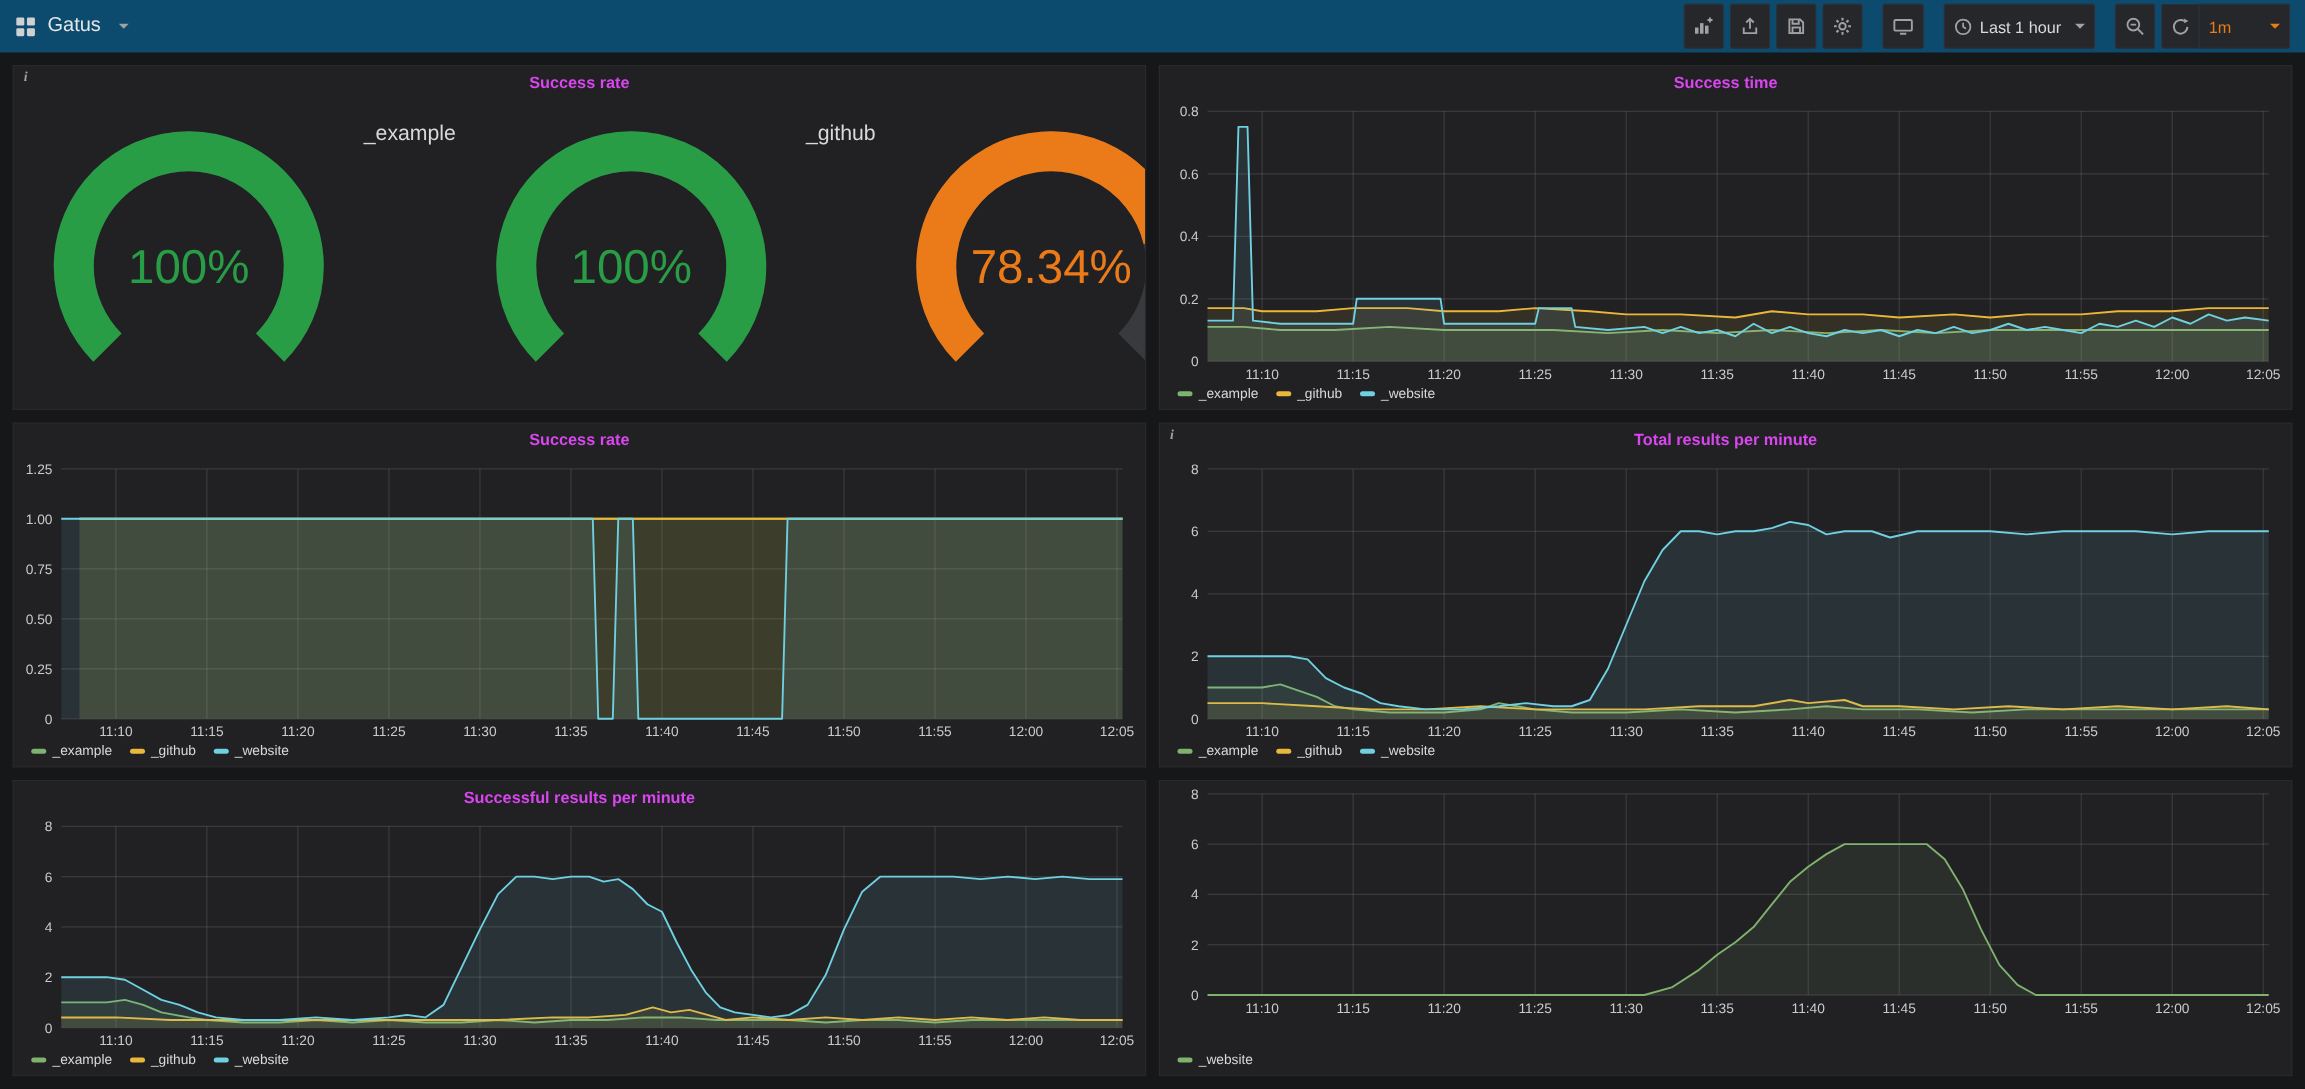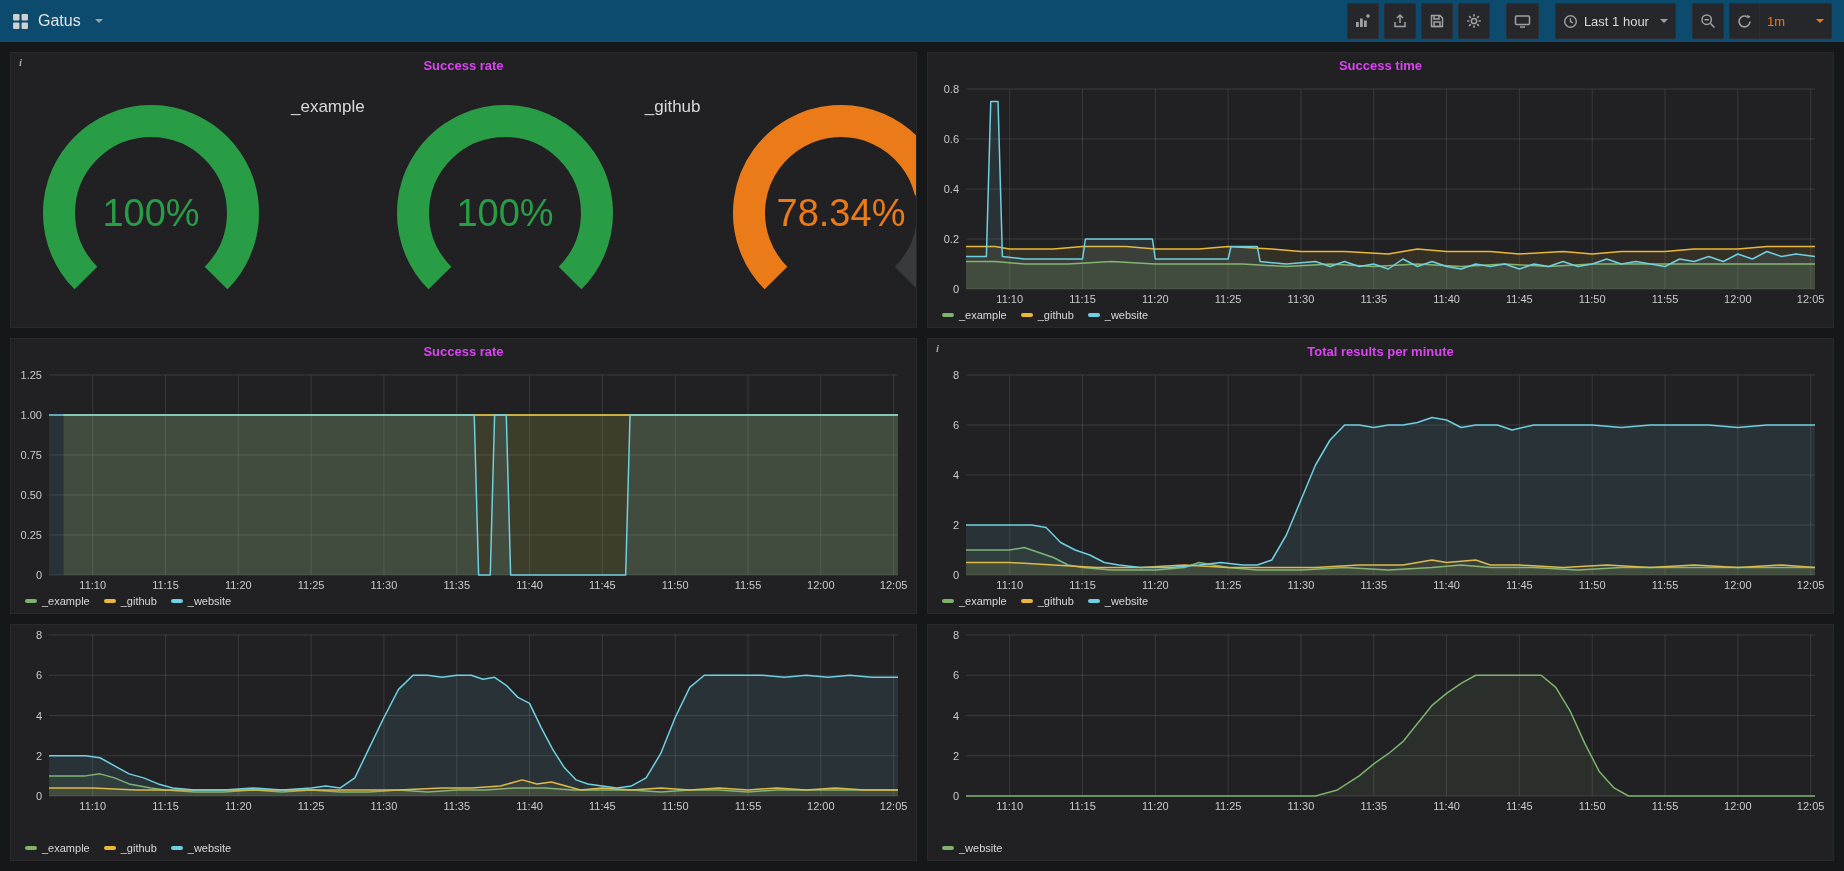--- a/index.html
+++ b/index.html
@@ -371,20 +371,21 @@
           <span>_github</span>
         </span>
         <span class="legend-item">
           <span class="legend-swatch" style="background: rgb(110, 208, 224);"></span>
           <span>_website</span>
         </span>
       </div>
   </div>
 
   <div class="panel">
+    <div class="panel-title">Successful results per minute</div>
     <div class="panel-body">
         <svg width="905" height="189">
           <line x1="81.68782161234992" y1="10" x2="81.68782161234992" y2="171" stroke="rgba(255,255,255,0.11)" stroke-width="1"></line>
           <text x="81.68782161234992" y="185" fill="#c9cacb" font-size="11" text-anchor="middle">11:10</text>
           <line x1="154.5008576329331" y1="10" x2="154.5008576329331" y2="171" stroke="rgba(255,255,255,0.11)" stroke-width="1"></line>
           <text x="154.5008576329331" y="185" fill="#c9cacb" font-size="11" text-anchor="middle">11:15</text>
           <line x1="227.3138936535163" y1="10" x2="227.3138936535163" y2="171" stroke="rgba(255,255,255,0.11)" stroke-width="1"></line>
           <text x="227.3138936535163" y="185" fill="#c9cacb" font-size="11" text-anchor="middle">11:20</text>
           <line x1="300.1269296740995" y1="10" x2="300.1269296740995" y2="171" stroke="rgba(255,255,255,0.11)" stroke-width="1"></line>
           <text x="300.1269296740995" y="185" fill="#c9cacb" font-size="11" text-anchor="middle">11:25</text>

